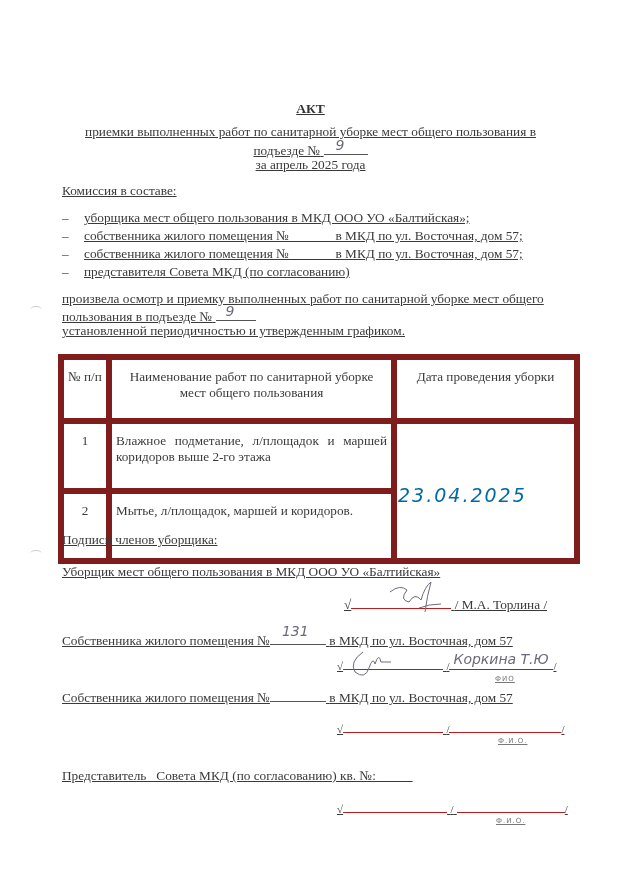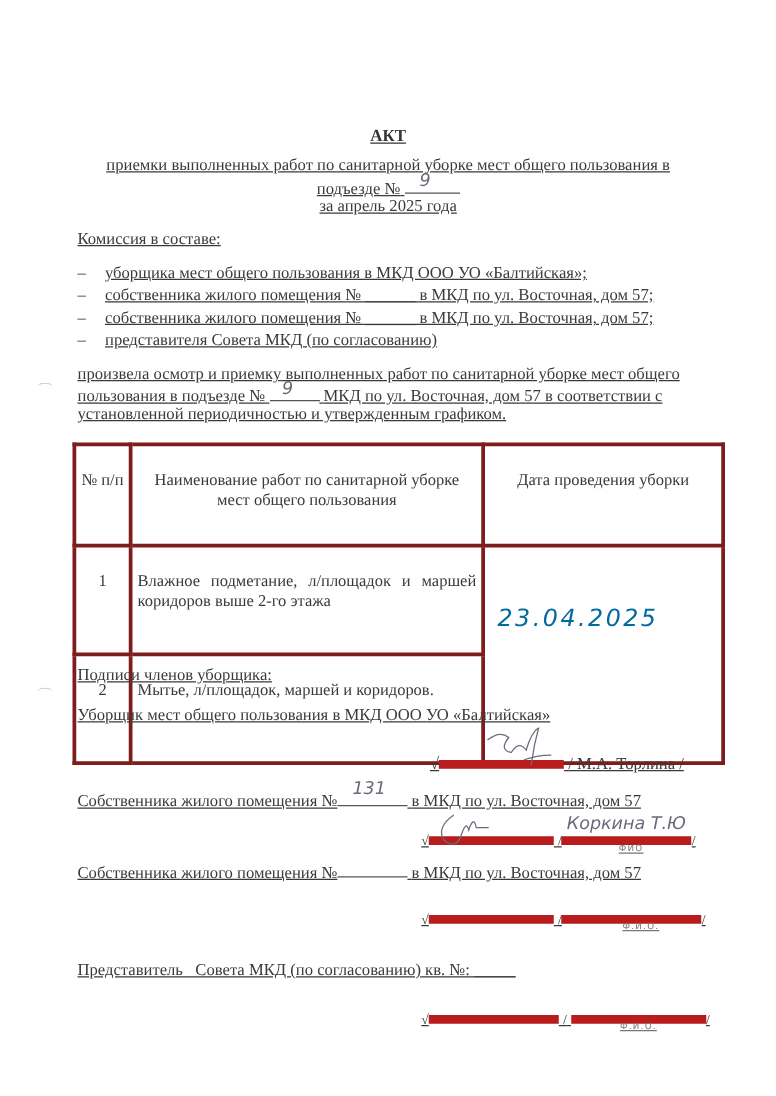--- a/index.html
+++ b/index.html
@@ -6,29 +6,29 @@
   body { width: 621px; height: 877px; position: relative; overflow: hidden;
          font-family: "Liberation Serif", "DejaVu Serif", serif; color: #3a3a3a; font-size: 13.3px; }
   .abs { position: absolute; white-space: nowrap; text-decoration: underline; }
   .title { left: 0; width: 621px; text-align: center; top: 101px; font-weight: bold; text-decoration: underline; font-size: 13.5px; color:#333; }
   .center { left: 0; width: 621px; text-align: center; }
   .blank { display: inline-block; border-bottom: 1px solid #555; position: relative; vertical-align: baseline; height: 13px; }
   .hand { font-family: "DejaVu Sans", sans-serif; font-style: italic; color: #6a6a7a; font-weight: normal; }
   .list-item { left: 62px; }
   .list-item .dash { display: inline-block; width: 22px; }
   table.works { position: absolute; left: 58px; top: 354px; width: 522px; border-collapse: collapse; font-size: 13.2px; }
-  table.works td { border: 3px solid #7f1d1d; vertical-align: top; padding: 19px 4px; line-height: 16px; }
+  table.works td { border: 6px solid #7f1d1d; vertical-align: top; padding: 9px 4px; line-height: 16px; }
   .c-num { width: 34px; text-align: center; }
   .c-name { width: 271px; }
   .c-date { text-align: center; }
   .hdr td { height: 40px; }
   .r1 td { height: 46px; }
   .r2 td { height: 46px; }
   .date-hand { font-family: "DejaVu Sans", sans-serif; font-style: italic; color: #0369a1; font-size: 19px; letter-spacing: 2px; position:absolute; left: 398px; top: 484px; }
-  .sigline { display: inline-block; border-bottom: 7px solid #b91c1c; height: 12px; vertical-align: baseline; }
+  .sigline { display: inline-block; border-bottom: 1px solid #b91c1c; height: 12px; vertical-align: baseline; }
   .tiny { font-size: 7px; color: #777; font-family: "DejaVu Sans", sans-serif; letter-spacing: 1px; }
   .margin-mark { position: absolute; width: 12px; height: 6px; border-top: 1px solid #ccc; border-radius: 50% 50% 0 0; }
   .scribble { position: absolute; }
 </style>
 </head>
 <body>
 
 <div class="abs title">АКТ</div>
 <div class="abs center" style="top:124px;">приемки выполненных работ по санитарной уборке мест общего пользования в</div>
 <div class="abs center" style="top:141px;">
@@ -43,21 +43,20 @@
 <div class="abs list-item" style="top:246px;"><span class="dash">–</span><span>собственника жилого помещения № ______ в МКД по ул. Восточная, дом 57;</span></div>
 <div class="abs list-item" style="top:264px;"><span class="dash">–</span><span>представителя Совета МКД (по согласованию)</span></div>
 
 <div class="margin-mark" style="left:30px; top:306px;"></div>
 <div class="margin-mark" style="left:30px; top:550px;"></div>
 
 <div class="abs" style="left:62px; top:291px;">произвела осмотр и приемку выполненных работ по санитарной уборке мест общего</div>
 <div class="abs" style="left:62px; top:307px; width:518px;">
   <span>пользования в подъезде №</span>
   <span class="blank" style="width:40px;"><span class="hand" style="position:absolute;left:10px;top:-4px;font-size:14px;">9</span></span>
-  <span>МКД по ул. Восточная, дом 57 в соответствии с</span>
 </div>
 <div class="abs" style="left:62px; top:323px;">установленной периодичностью и утвержденным графиком.</div>
 
 <table class="works">
   <tbody>
       <tr class="hdr">
     <td class="c-num">№ п/п</td>
     <td class="c-name" style="text-align:center;">Наименование работ по санитарной уборке мест общего пользования</td>
     <td class="c-date">Дата проведения уборки</td>
   </tr>

